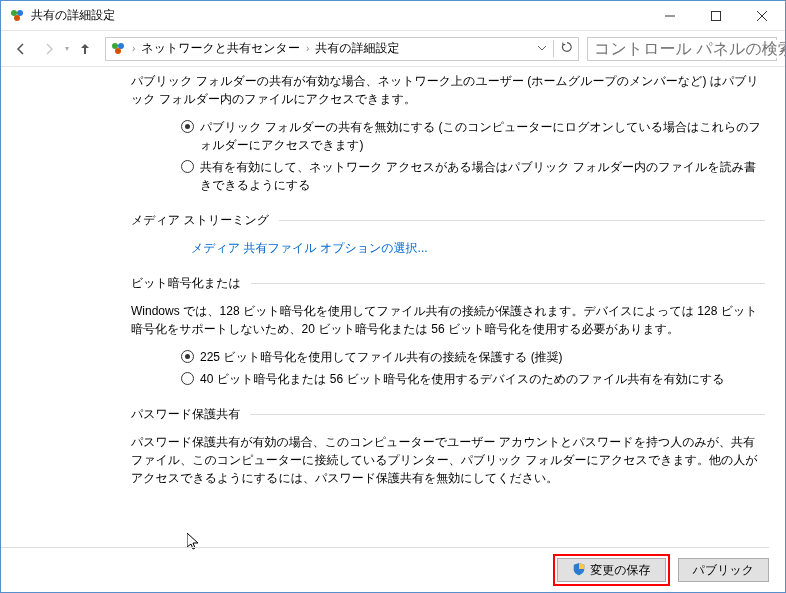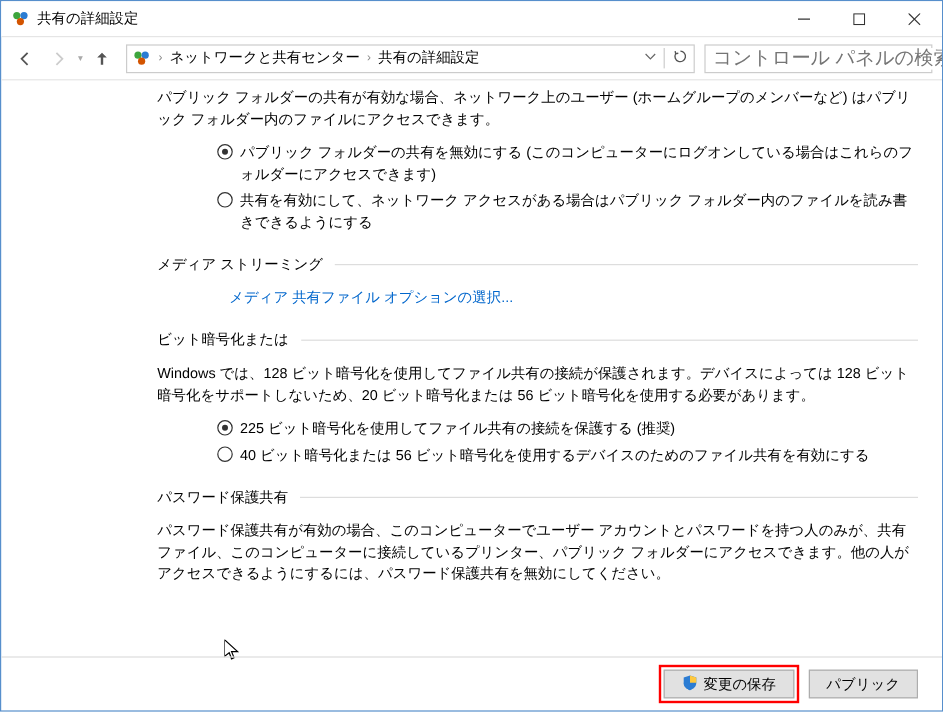--- a/index.html
+++ b/index.html
@@ -140,27 +140,26 @@
     .cursor-arrow {
       position: absolute;
       left: 186px;
       top: 532px;
       pointer-events: none;
     }
     .footer {
       position: absolute;
       bottom: 0;
       left: 0;
-      right: 0;
+      right: 16px;
       height: 45px;
       border-top: 1px solid #ddd;
       display: flex;
       align-items: center;
       justify-content: flex-end;
-      padding-right: 20px;
       gap: 8px;
     }
     .btn {
       height: 24px;
       padding: 0 14px;
       border: 1px solid #adadad;
       background: #e1e1e1;
       font-size: 12px;
       font-family: inherit;
       cursor: pointer;

